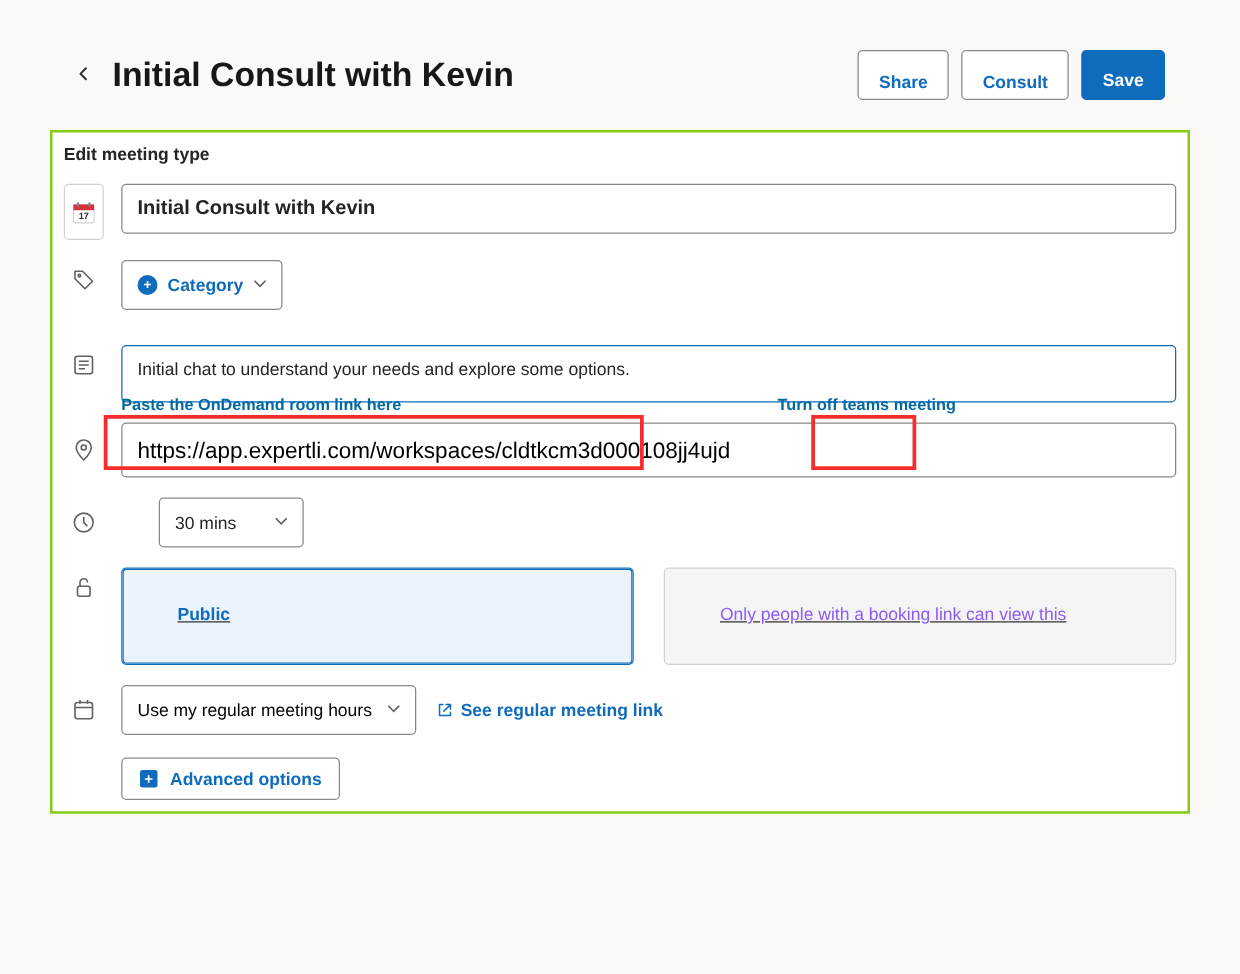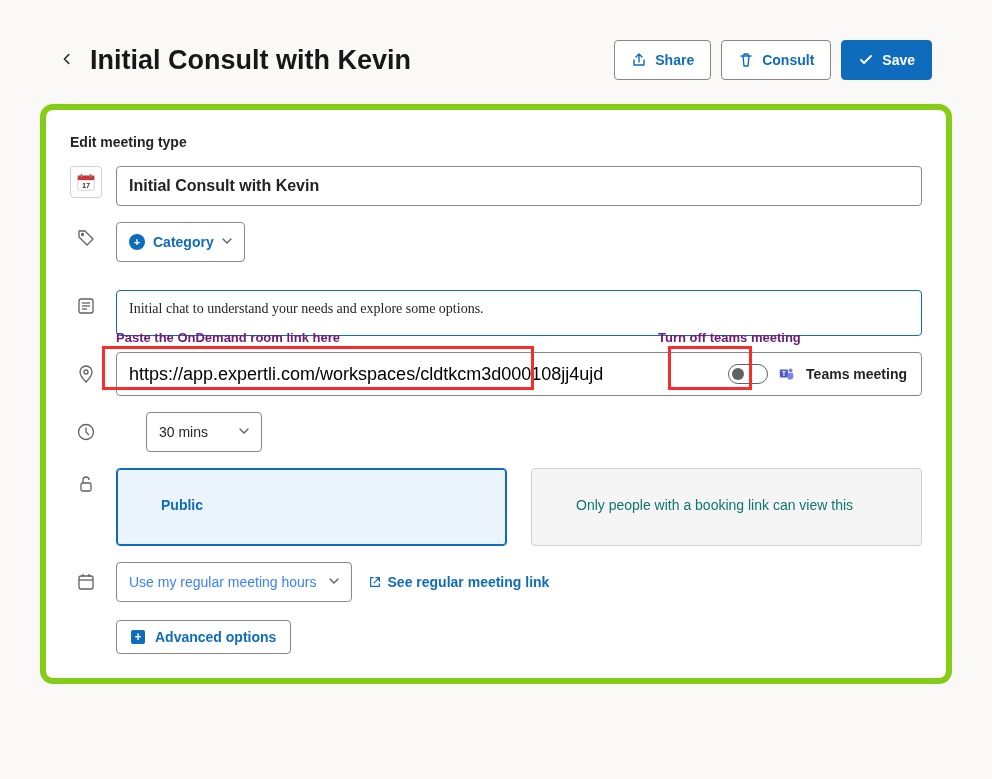--- a/index.html
+++ b/index.html
@@ -46,33 +46,34 @@
       gap: 8px;
       padding: 8px 16px;
       border: 1px solid #8a8886;
       border-radius: 4px;
       background: #fff;
       font-size: 14px;
       font-weight: 600;
       color: #0f6cbd;
       cursor: pointer;
       height: 40px;
+      flex-direction: column;
     }
     .btn-primary {
       background: #0f6cbd;
       color: #fff;
       border: 1px solid #0f6cbd;
       justify-content: center;
     }
     .btn .icon-svg { width: 16px; height: 16px; }
     .card {
       background: #fff;
-      border: 6px solid #84cc16;
-      border-radius: 13px;
-      padding: 24px;
+      border: 2px solid #84cc16;
+      border-radius: 0;
+      padding: 9px;
     }
     .section-label {
       font-size: 14px;
       font-weight: 600;
       margin-bottom: 16px;
       color: #242424;
     }
     .row {
       display: flex;
       align-items: flex-start;
@@ -85,21 +86,21 @@
       height: 32px;
       display: flex;
       align-items: center;
       justify-content: center;
       flex-shrink: 0;
       color: #616161;
     }
     .row-icon svg { width: 20px; height: 20px; }
     .cal-icon-box {
       width: 32px;
-      height: 32px;
+      height: 45px;
       border: 1px solid #d1d1d1;
       border-radius: 4px;
       display: flex;
       align-items: center;
       justify-content: center;
       background: #fff;
     }
     .input {
       flex: 1;
       height: 40px;
@@ -147,21 +148,21 @@
     }
     .textarea {
       flex: 1;
       border: 1px solid #0f6cbd;
       border-radius: 4px;
       padding: 10px 12px;
       font-size: 14px;
       color: #242424;
       height: 46px;
       overflow: hidden;
-      font-family: Liberation Serif, serif;
+      font-family: Liberation Sans, sans-serif;
       resize: none;
     }
     .location-wrap {
       flex: 1;
       display: flex;
       align-items: center;
       border: 1px solid #8a8886;
       border-radius: 4px;
       height: 44px;
     }
@@ -229,21 +230,21 @@
     }
     .vis-title {
       font-size: 14px;
       font-weight: 700;
       margin-bottom: 4px;
       color: #242424;
     }
     .vis-card.selected .vis-title { color: #0f6cbd; }
     .vis-desc {
       font-size: 14px;
-      color: #0f766e;
+      color: #8b5cf6;
     }
     .vis-card.selected .vis-desc { color: #0f6cbd; }
     .sched-label {
       display: flex;
       align-items: center;
       gap: 8px;
       font-size: 14px;
       font-weight: 600;
       margin: 24px 0 18px 0;
       color: #242424;
@@ -301,28 +302,28 @@
     }
     .annot {
       position: absolute;
       border: 3px solid #f52d2d;
       pointer-events: none;
     }
     .annot-label {
       position: absolute;
       font-size: 13px;
       font-weight: 700;
-      color: #701a75;
+      color: #0369a1;
       white-space: nowrap;
       pointer-events: none;
     }
     .sched-dropdown {
       justify-content: space-between;
       gap: 12px;
-      color: #3b82f6;
+      color: #000000;
     }
   </style>
 </head>
 <body>
 
 <div class="page">
 
   <div class="header">
     <div class="header-left">
       <span class="back-icon">
@@ -399,41 +400,29 @@
             <line x1="6" y1="10" x2="14" y2="10" stroke="#616161" stroke-width="1.3"></line>
             <line x1="6" y1="13" x2="11" y2="13" stroke="#616161" stroke-width="1.3"></line>
           </svg>
       </div>
       <textarea class="textarea" style="">Initial chat to understand your needs and explore some options.</textarea>
     </div>
 
     
     <div class="row" style="align-items:center;position:relative;">
       <div class="annot-label" style="top:-22px;left:46px;">Paste the OnDemand room link here</div>
-      <div class="annot-label" style="top:-22px;left:588px;">Turn off teams meeting</div>
+      <div class="annot-label" style="top:-22px;left:571px;">Turn off teams meeting</div>
       <div class="row-icon">
         <svg viewBox="0 0 20 20" fill="none">
             <path d="M10 2a6 6 0 016 6c0 4-6 10-6 10S4 12 4 8a6 6 0 016-6z" stroke="#616161" stroke-width="1.3"></path>
             <circle cx="10" cy="8" r="2" stroke="#616161" stroke-width="1.3"></circle>
           </svg>
       </div>
       <div class="location-wrap">
         <input class="location-input" value="https://app.expertli.com/workspaces/cldtkcm3d000108jj4ujd" style="">
-        <div class="location-teams">
-          <div class="toggle">
-              <div class="toggle-knob"></div>
-            </div>
-          <svg width="18" height="18" viewBox="0 0 20 20">
-              <rect x="2" y="5" width="9" height="9" rx="1" fill="#5059c9"></rect>
-              <text x="6.5" y="12" font-size="7" text-anchor="middle" fill="#fff" font-weight="700">T</text>
-              <circle cx="14" cy="6" r="2.2" fill="#7b83eb"></circle>
-              <path d="M11 9h5a1 1 0 011 1v3a3 3 0 01-3 3h-3V9z" fill="#7b83eb"></path>
-            </svg>
-          <span class="teams-label">Teams meeting</span>
-        </div>
       </div>
       <div class="annot" style="left:32px;top:-6px;width:432px;height:44px;"></div>
       <div class="annot" style="left:598px;top:-6px;width:84px;height:44px;"></div>
     </div>
 
     
     <div class="row" style="align-items:center;gap:44px;">
       <div class="row-icon">
         <svg viewBox="0 0 20 20" fill="none">
             <circle cx="10" cy="10" r="7.5" stroke="#616161" stroke-width="1.3"></circle>
@@ -444,21 +433,21 @@
         <span>30 mins</span>
         <span class="chevron-down">
           <svg width="10" height="10" viewBox="0 0 10 10">
               <path d="M1 3l4 4 4-4" stroke="#616161" stroke-width="1.4" fill="none" stroke-linecap="round"></path>
             </svg>
         </span>
       </div>
     </div>
 
     
-    <div class="row" style="align-items:flex-start;">
+    <div class="row" style="align-items:flex-start;text-decoration:underline;">
       <div class="row-icon">
         <svg viewBox="0 0 20 20" fill="none">
             <rect x="5" y="9" width="10" height="8" rx="1.5" stroke="#616161" stroke-width="1.3"></rect>
             <path d="M7 9V6a3 3 0 016 0" stroke="#616161" stroke-width="1.3"></path>
           </svg>
       </div>
       <div class="visibility-row">
         <div class="vis-card selected">
           <div class="vis-title">Public</div>
         </div>

